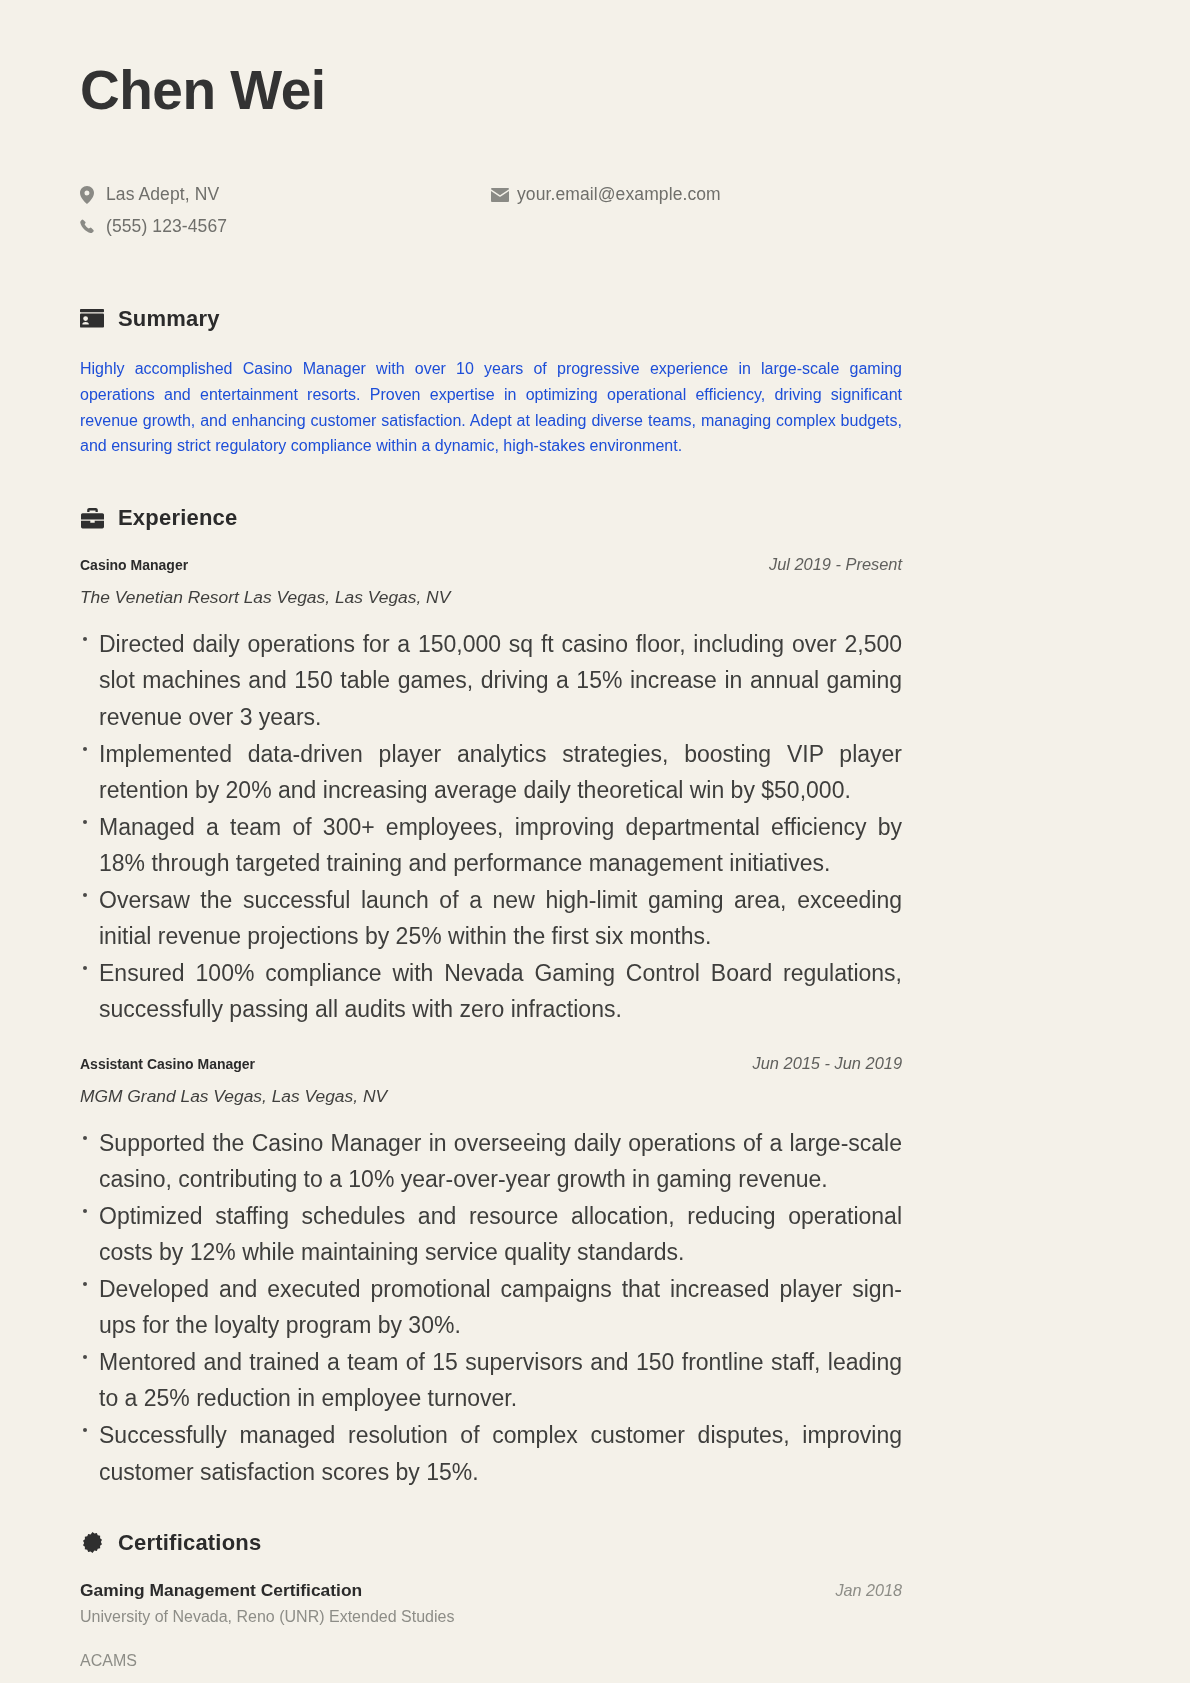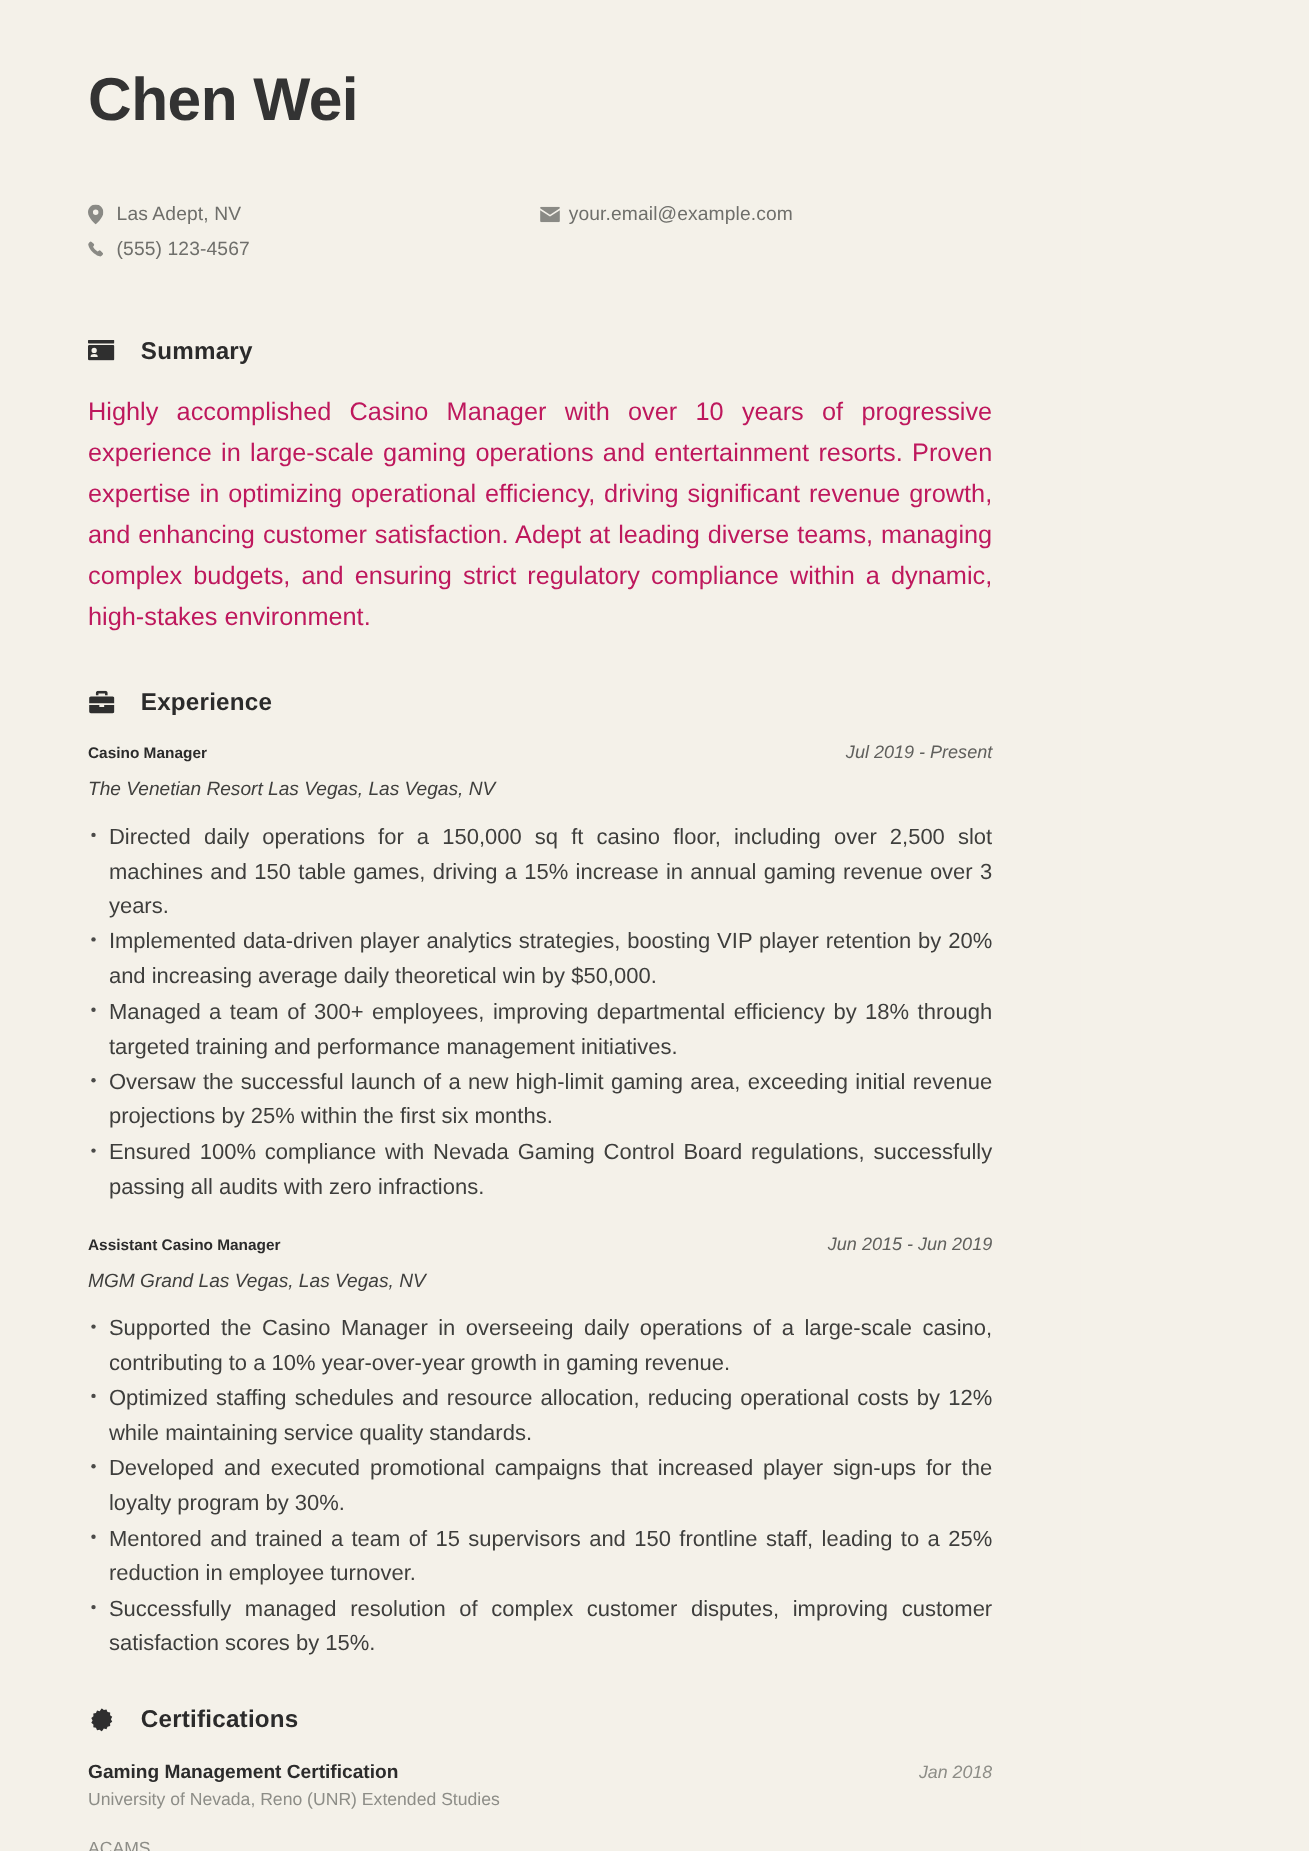--- a/index.html
+++ b/index.html
@@ -60,44 +60,44 @@
     font-size: 17.5px;
     color: #6f6f6b;
     letter-spacing: 0.1px;
   }
 
   
   .section { margin-bottom: 6px; }
   .section-head {
     display: flex;
     align-items: center;
-    gap: 24px;
+    gap: 14px;
     margin: 0 0 24px 0;
   }
   .section-icon {
     width: 24px;
     min-width: 24px;
     height: 24px;
     display: flex;
     align-items: center;
     justify-content: center;
     color: #2f2f2f;
   }
   .section-icon svg { display:block; }
   .section-title {
     font-size: 22px;
     font-weight: bold;
     color: #2b2b2b;
     letter-spacing: 0.2px;
   }
 
   .summary-text {
-    font-size: 23px;
+    font-size: 16px;
     line-height: 1.62;
-    color: #be185d;
+    color: #1d4ed8;
     text-align: justify;
     hyphens: auto;
     -webkit-hyphens: auto;
     margin: 0 0 46px 0;
   }
 
   
   .exp-item { margin-bottom: 10px; }
   .exp-toprow {
     display: flex;
@@ -123,21 +123,21 @@
     margin-bottom: 18px;
   }
   ul.bullets {
     list-style: none;
     margin: 0 0 26px 0;
     padding: 0;
   }
   ul.bullets li {
     position: relative;
     padding-left: 19px;
-    font-size: 20px;
+    font-size: 23px;
     line-height: 1.57;
     color: #3e3e3c;
     text-align: justify;
     hyphens: auto;
     -webkit-hyphens: auto;
     margin-bottom: 1px;
   }
   ul.bullets li::before {
     content: "";
     position: absolute;

